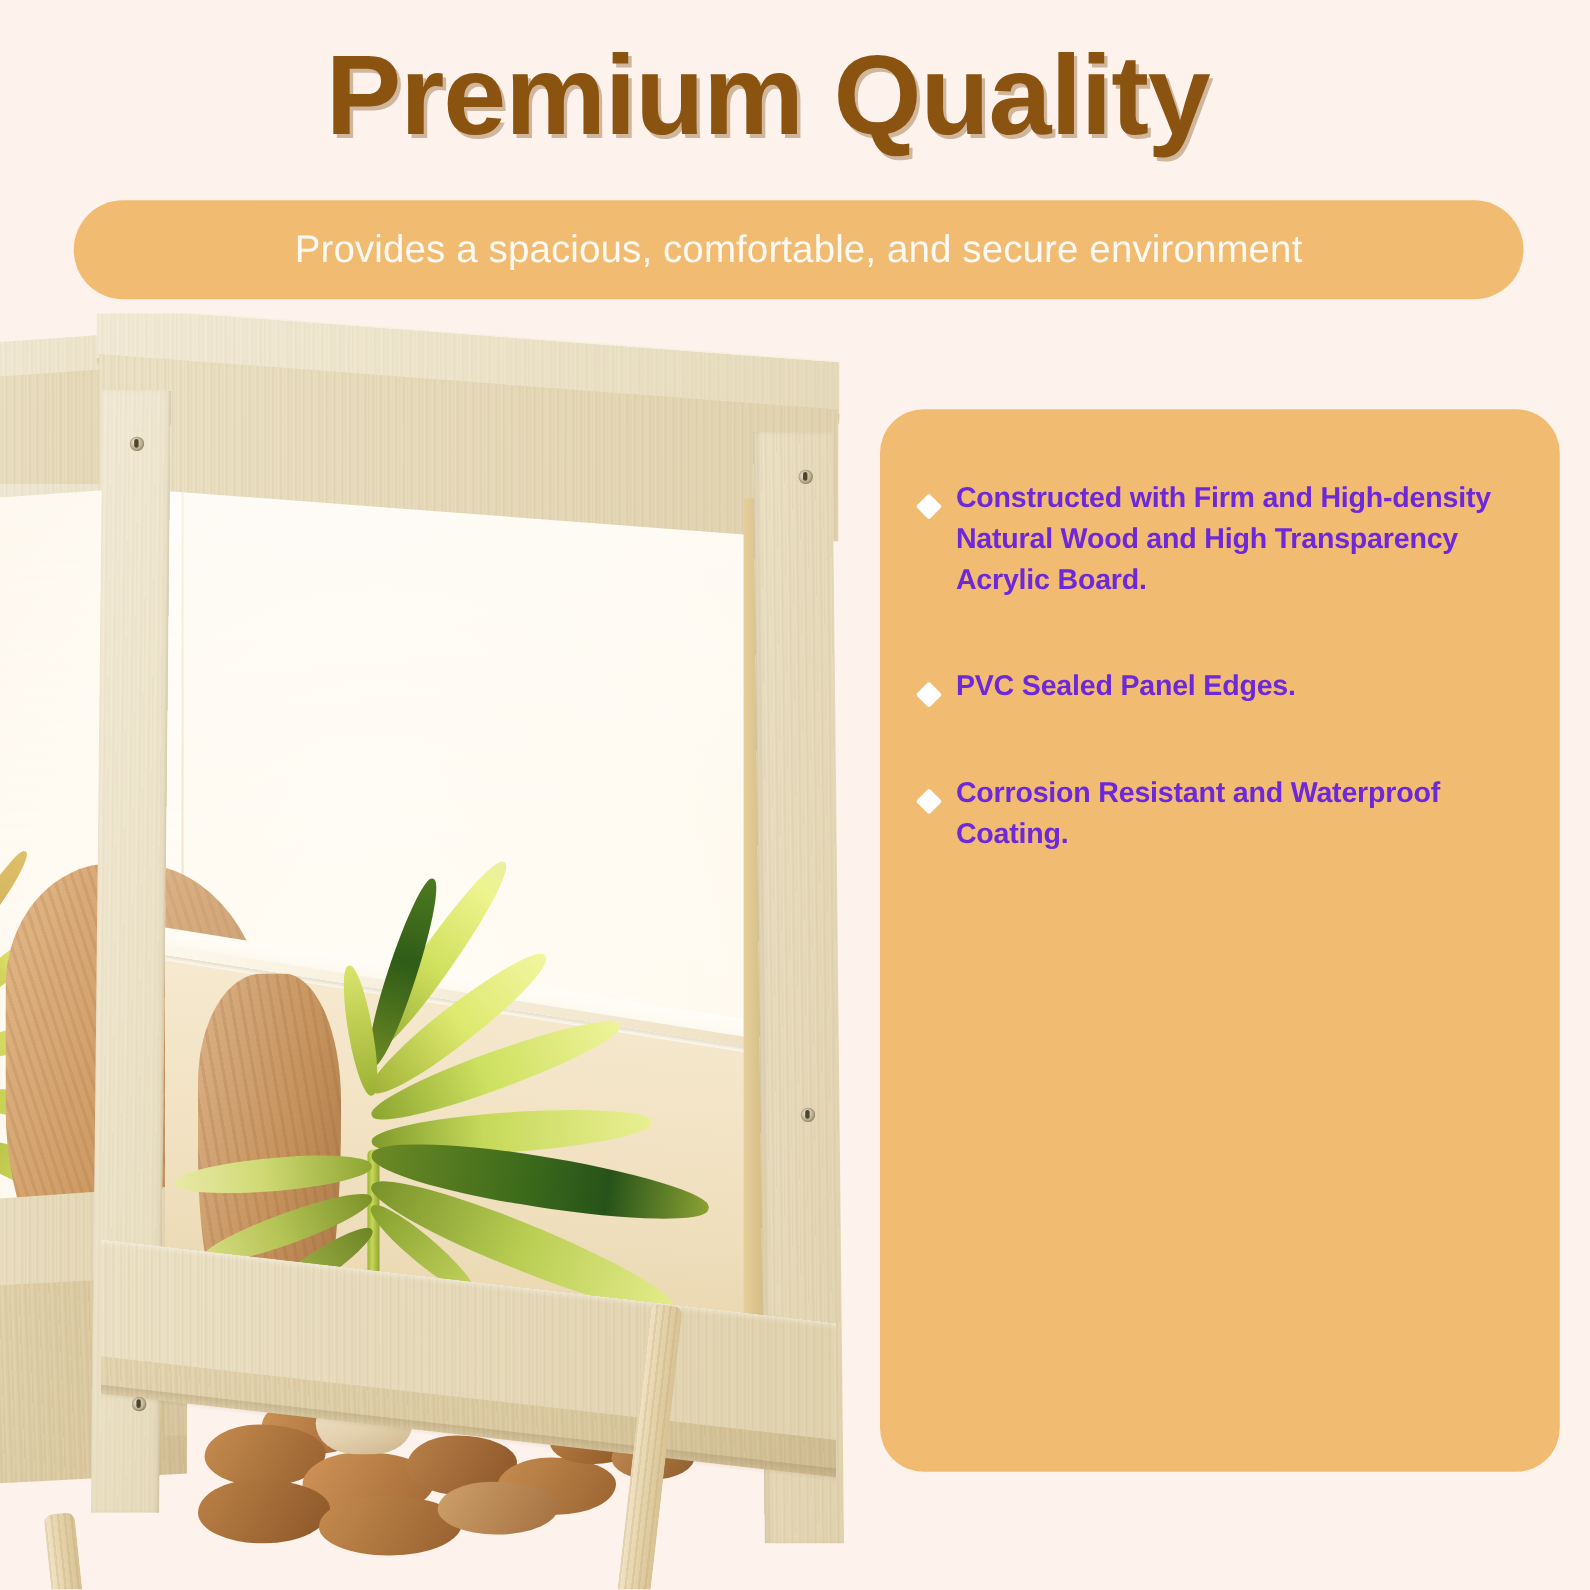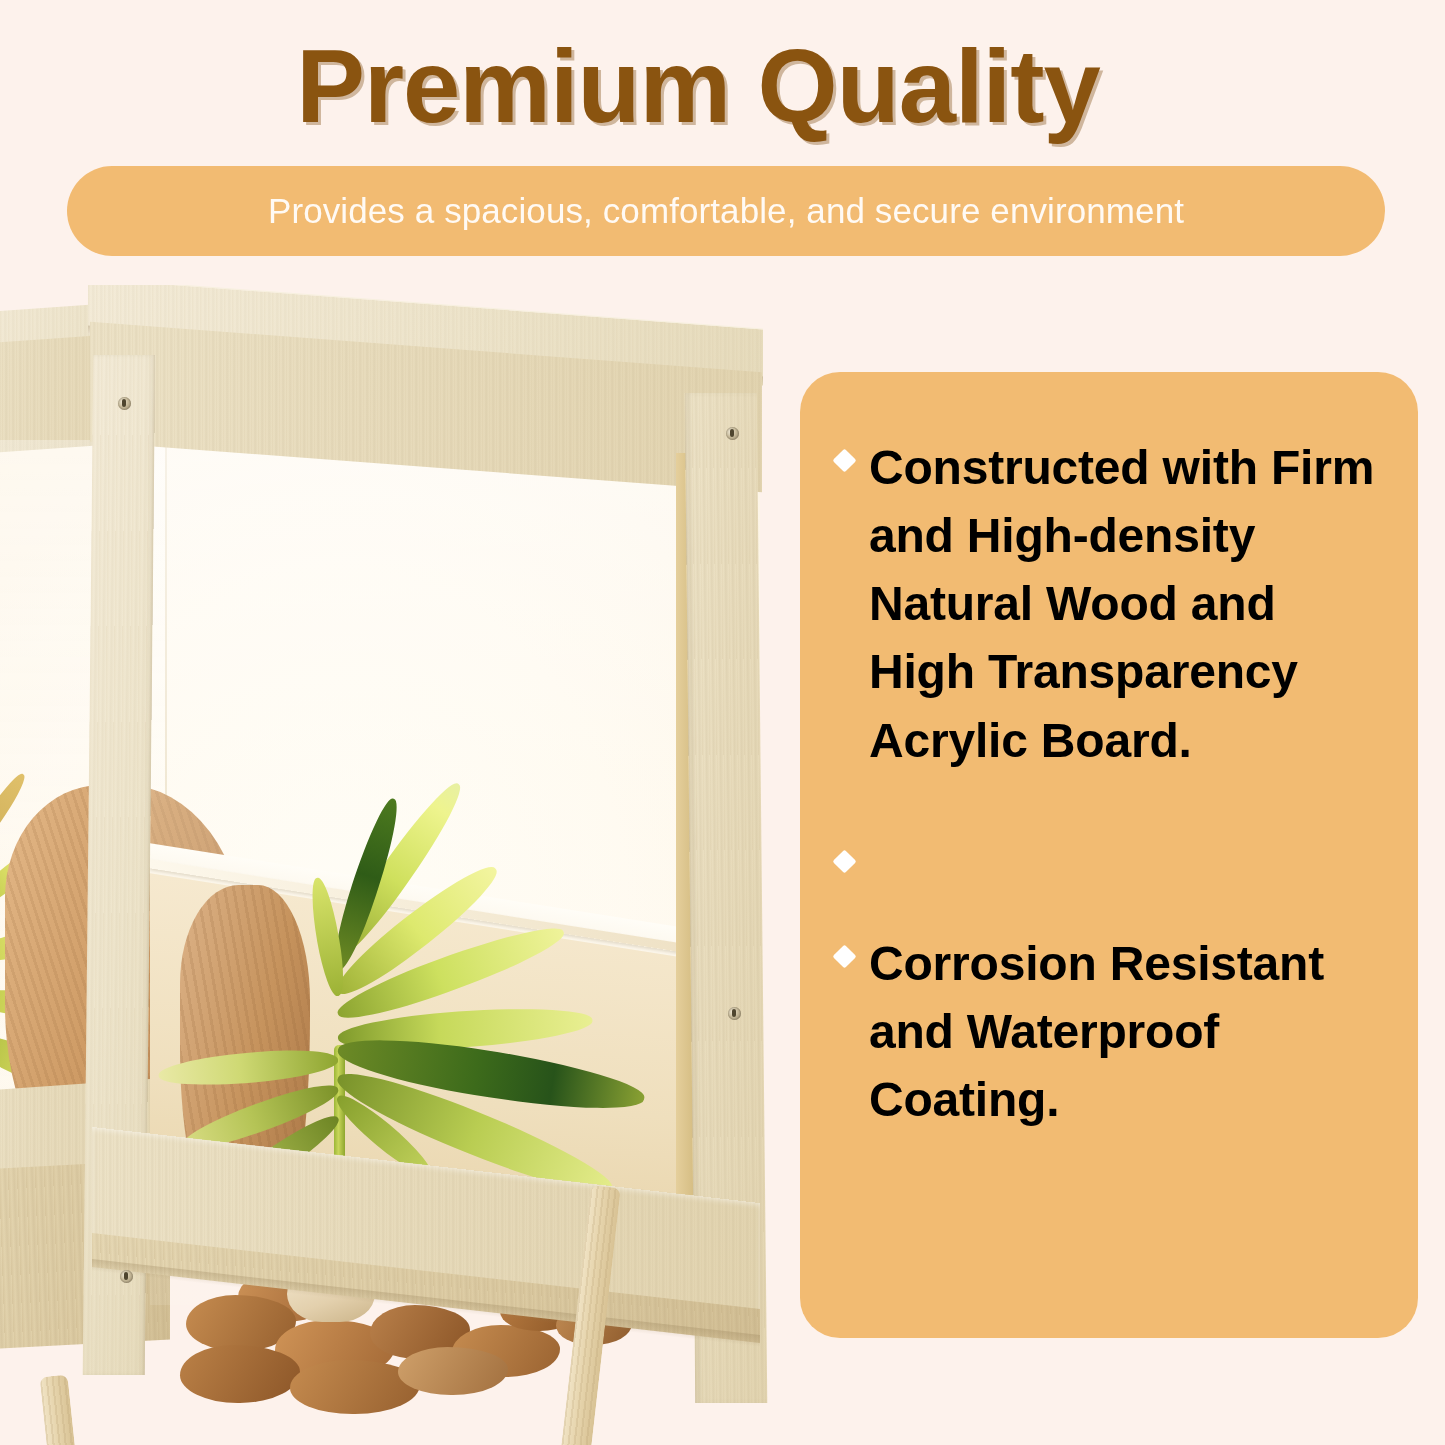--- a/index.html
+++ b/index.html
@@ -27,21 +27,21 @@
     letter-spacing: -1px;
     line-height: 1.1;
     color: #8a5410;
     text-shadow: 3px 3px 0 rgba(120,72,12,0.35);
     white-space: nowrap;
   }
 
   #subtitle-pill {
     position: absolute;
     left: 67px;
-    top: 166px;
+    top: 182px;
     width: 1318px;
     height: 90px;
     border-radius: 45px;
     background: #f2bb72;
     display: flex;
     align-items: center;
     justify-content: center;
   }
   #subtitle-pill .pill-text {
     color: #fffaf4;
@@ -355,22 +355,22 @@
     flex: 0 0 auto;
     width: 17px;
     height: 17px;
     margin-top: 18px;
     margin-right: 16px;
     background: #ffffff;
     transform: rotate(45deg);
     border-radius: 2px;
   }
   .feature-text {
-    color: #000000;
-    font-size: 48px;
+    color: #6d28d9;
+    font-size: 26px;
     font-weight: bold;
     line-height: 1.42;
     letter-spacing: -0.2px;
   }
 </style>
 </head>
 <body>
 
 <div id="header-title">Premium Quality</div>
 
@@ -486,19 +486,20 @@
 </div>
 
 <div id="feature-panel">
   <ul class="feature-list">
     <li class="feature-item">
       <span class="bullet-diamond"></span>
       <span class="feature-text">Constructed with Firm and High-density Natural Wood and High Transparency Acrylic Board.</span>
     </li>
     <li class="feature-item">
       <span class="bullet-diamond"></span>
+      <span class="feature-text">PVC Sealed Panel Edges.</span>
     </li>
     <li class="feature-item">
       <span class="bullet-diamond"></span>
       <span class="feature-text">Corrosion Resistant and Waterproof Coating.</span>
     </li>
   </ul>
 </div>
 
 </body></html>

